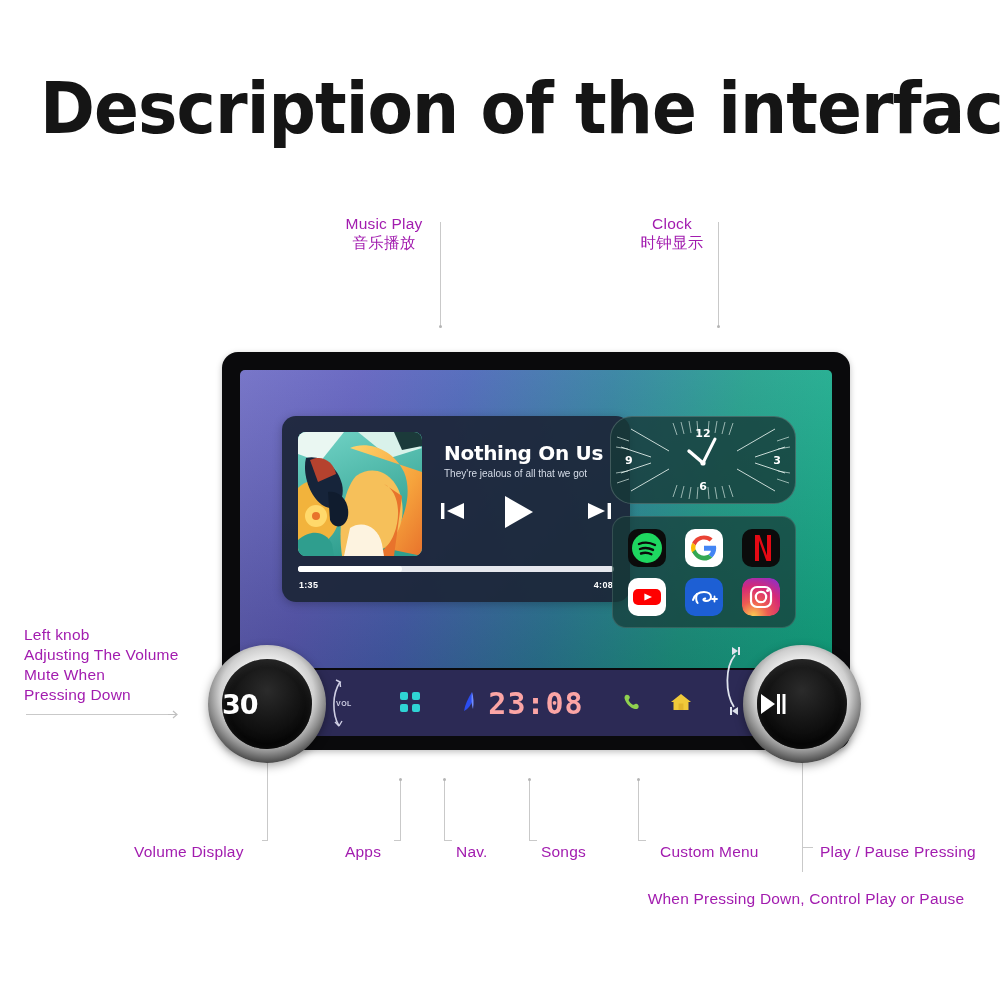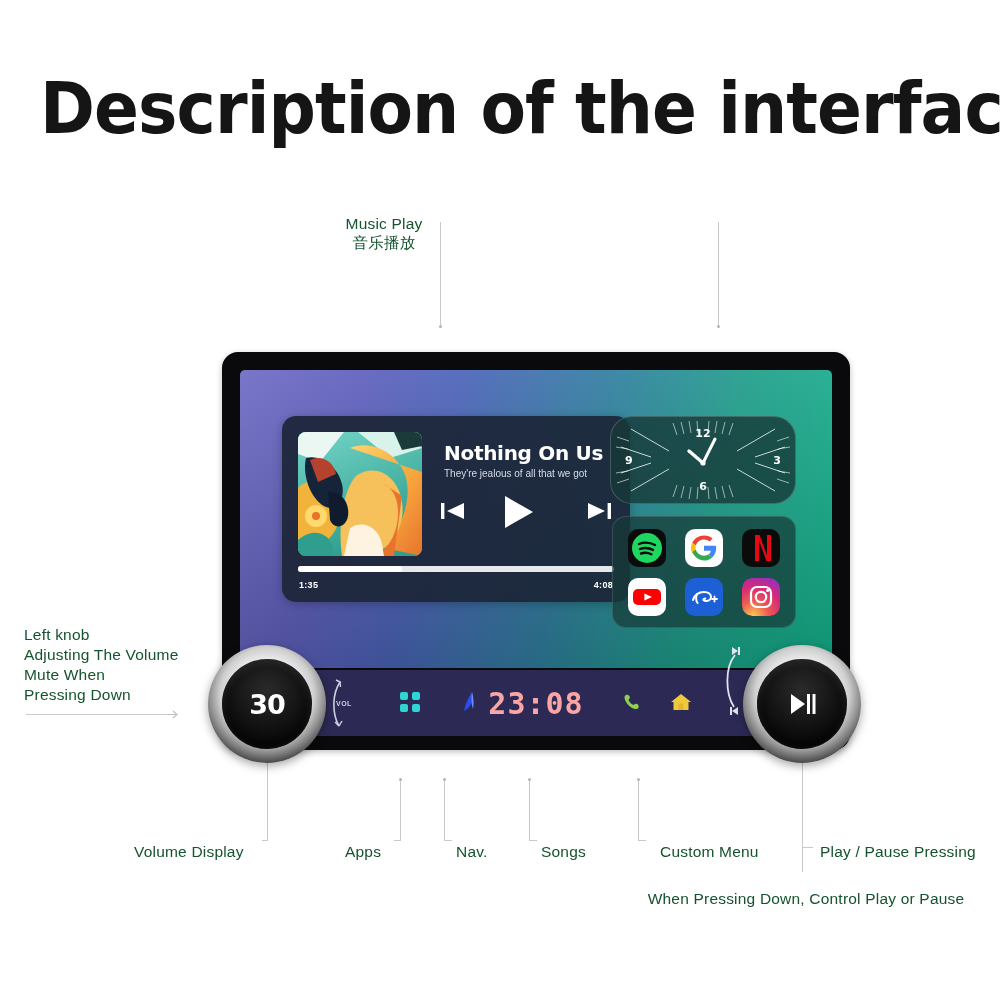--- a/index.html
+++ b/index.html
@@ -19,21 +19,21 @@
     font-size:72px;
     letter-spacing:-1px;
     color:#151515;
     transform:scaleX(.92);
     white-space:nowrap;
   }
 
   
   .anno{
     position:absolute;
-    color:#14532d;
+    color:#a21caf;
     font-size:15.5px;
     line-height:19px;
     letter-spacing:.2px;
     white-space:nowrap;
   }
   .anno.center{text-align:center;}
   .leader{position:absolute;background:#c9c9c9;}
   .leader.v{width:1px;}
   .leader.h{height:1px;}
   .dot{position:absolute;width:3px;height:3px;background:#b5b5b5;border-radius:50%;}
@@ -146,21 +146,21 @@
   .knob{
     position:absolute;width:118px;height:118px;border-radius:50%;
     background:radial-gradient(circle at 50% 42%,#ffffff 0%,#f2f2f2 36%,#cfcfcf 52%,#8e8e8e 64%,#3a3a3a 78%,#111 92%);
     box-shadow:0 3px 10px rgba(0,0,0,.35);
     z-index:8;
   }
   .knob-inner{
     position:absolute;left:14px;top:14px;right:14px;bottom:14px;border-radius:50%;
     background:radial-gradient(circle at 50% 35%,#2b2b2b 0%,#141414 45%,#050505 78%,#000 100%);
     box-shadow:inset 0 2px 8px rgba(255,255,255,.14), inset 0 -3px 10px rgba(0,0,0,.9);
-    display:flex;align-items:center;justify-content:center;
+    display:flex;align-items:center;justify-content:flex-start;
   }
   .knob-value{
     color:#ffffff;font-size:27px;font-weight:bold;font-family:"DejaVu Sans",sans-serif;letter-spacing:-1px;
   }
   .knob-left{left:208px;top:645px;}
   .knob-right{left:743px;top:645px;}
   .arc-right{position:absolute;left:705px;top:645px;width:44px;height:70px;z-index:6;}
 </style>
 </head>
 <body>
@@ -169,20 +169,24 @@
 
   <div class="page-title">Description of the interface</div>
 
   <div class="anno center" style="left:320px;top:214px;width:128px;">
     <div>Music Play</div>
     <div class="cn">音乐播放</div>
   </div>
   <div class="leader v" style="left:440px;top:222px;height:104px;"></div>
   <div class="dot" style="left:439px;top:325px;"></div>
 
+  <div class="anno center" style="left:610px;top:214px;width:124px;">
+    <div>Clock</div>
+    <div class="cn">时钟显示</div>
+  </div>
   <div class="leader v" style="left:718px;top:222px;height:104px;"></div>
   <div class="dot" style="left:717px;top:325px;"></div>
 
   <div class="anno" style="left:24px;top:625px;line-height:20px;">
     <div>Left knob</div>
     <div>Adjusting The Volume</div>
     <div>Mute When</div>
     <div>Pressing Down</div>
   </div>
   <div class="leader h" style="left:26px;top:714px;width:148px;"></div>

